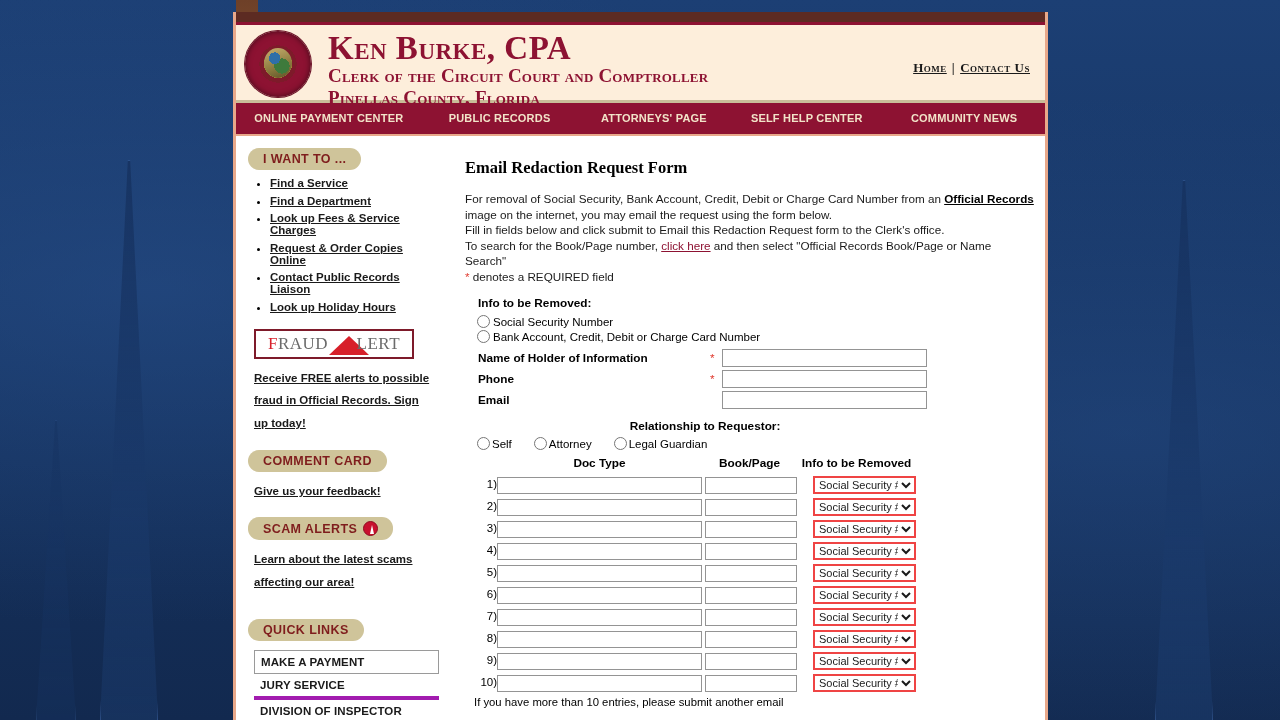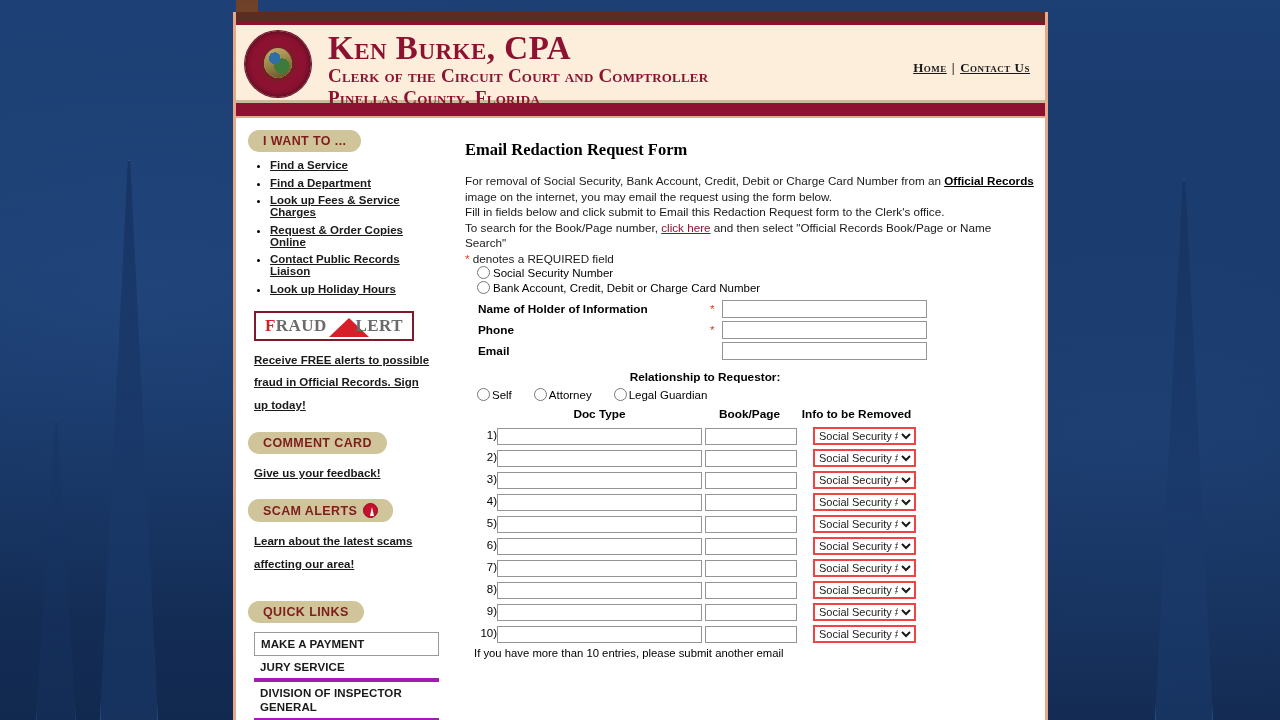--- a/index.html
+++ b/index.html
@@ -108,21 +108,21 @@
   #wantlist{ margin:7px 0 0 4px; padding-left:18px; }
   #wantlist li{ margin:0 0 5.5px 0; font-size:11.5px; }
   #wantlist a, .sublink{
     color:#1a1a1a; font-weight:bold; text-decoration:underline; font-size:11.5px;
   }
   .sidegap{ height:16px; }
 
   #fraudbox{
     margin:16px 0 0 6px; width:160px; height:30px;
     border:2px solid #7e1a2a; background:#fff;
-    position:relative; display:flex; align-items:center; justify-content:center;font-weight:bold;
+    position:relative; display:flex; align-items:center; justify-content:center;
   }
   #fraudtext{
     font-family:"Liberation Serif", serif; font-size:17px; letter-spacing:.5px;
     color:#6b6b6b; font-variant:small-caps; position:relative; z-index:2;
   }
   #fraudtext .red{ color:#d71f2a; }
   #fraudtri{
     position:absolute; left:73px; top:5px; width:0; height:0; z-index:1;
     border-left:20px solid transparent; border-right:20px solid transparent;
     border-bottom:19px solid #d71f2a;
@@ -205,20 +205,27 @@
       <div id="line1">Ken Burke, CPA</div>
       <div id="line2">Clerk of the Circuit Court and Comptroller</div>
       <div id="line3">Pinellas County, Florida</div>
     </div>
     <div id="hdrlinks">
       <a href="#">Home</a><span>|</span><a href="#">Contact Us</a>
     </div>
   </div>
 
   <div id="nav">
+    <div class="navrow">
+      <a href="#">ONLINE PAYMENT CENTER</a>
+      <a href="#">PUBLIC RECORDS</a>
+      <a href="#">ATTORNEYS' PAGE</a>
+      <a href="#">SELF HELP CENTER</a>
+      <a href="#">COMMUNITY NEWS</a>
+    </div>
   </div>
 
   <div id="cols">
 
     <div id="sidebar">
 
       <div class="pill">I WANT TO ...</div>
       <ul id="wantlist">
         <li><a href="#">Find a Service</a></li>
         <li><a href="#">Find a Department</a></li>
@@ -269,20 +276,21 @@
 
       <h1 id="formtitle">Email Redaction Request Form</h1>
 
       <div id="intro">
         <span>For removal of Social Security, Bank Account, Credit, Debit or Charge Card Number from an </span><a href="#" class="black">Official Records</a><span> image on the internet, you may email the request using the form below.</span><br>
         <span>Fill in fields below and click submit to Email this Redaction Request form to the Clerk's office.</span><br>
         <span>To search for the Book/Page number, </span><a href="#">click here</a><span> and then select "Official Records Book/Page or Name Search"</span><br>
         <span class="req">*</span><span> denotes a REQUIRED field</span>
       </div>
 
+      <div class="secthead">Info to be Removed:</div>
 
       <div class="radiorow">
         <input type="radio" name="inforem" style="">
         <span>Social Security Number</span>
       </div>
       <div class="radiorow">
         <input type="radio" name="inforem" style="">
         <span>Bank Account, Credit, Debit or Charge Card Number</span>
       </div>
 

